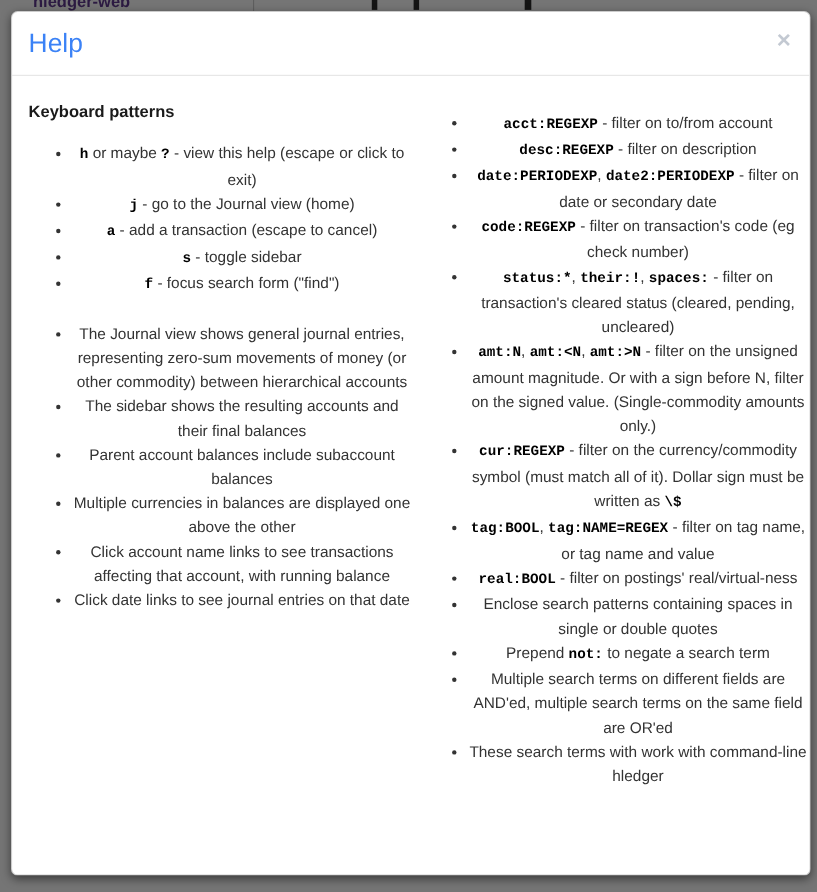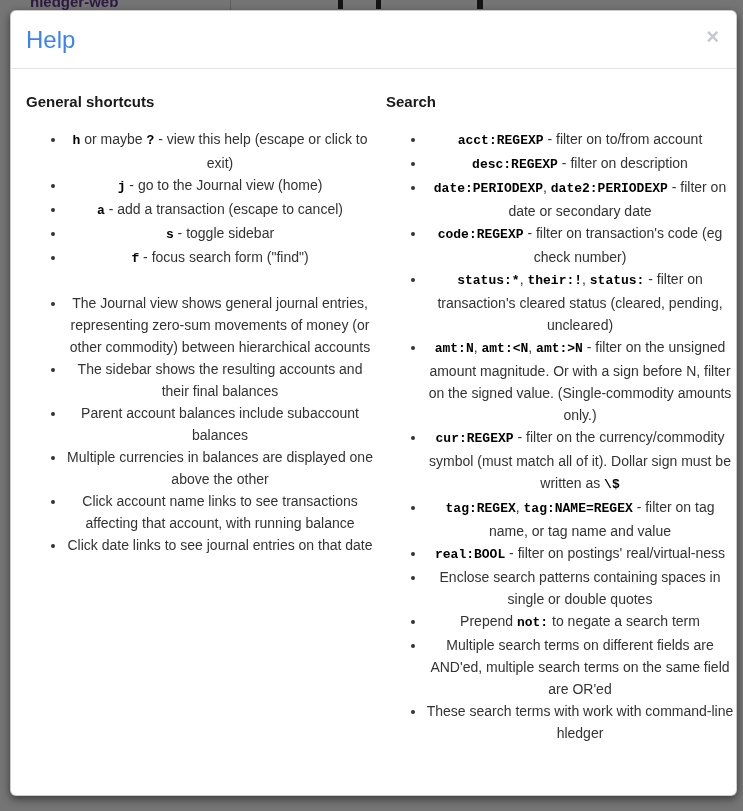--- a/index.html
+++ b/index.html
@@ -86,48 +86,47 @@
   <div class="bg-stem s3"></div>
 </div>
 
 <div class="modal">
   <div class="modal-header">
     <button class="close-btn">×</button>
     <div class="modal-title">Help</div>
   </div>
   <div class="modal-body">
     <div class="col">
-      <h3 class="section-title">General shortcuts</h3>
+      <h3 class="section-title">Keyboard patterns</h3>
       <ul class="help-list">
           <li><code>h</code> or maybe <code>?</code> - view this help (escape or click to exit)</li>
           <li><code>j</code> - go to the Journal view (home)</li>
           <li><code>a</code> - add a transaction (escape to cancel)</li>
           <li><code>s</code> - toggle sidebar</li>
           <li><code>f</code> - focus search form ("find")</li>
         </ul>
       <ul class="help-list">
           <li>The Journal view shows general journal entries, representing zero-sum movements of money (or other commodity) between hierarchical accounts</li>
           <li>The sidebar shows the resulting accounts and their final balances</li>
           <li>Parent account balances include subaccount balances</li>
           <li>Multiple currencies in balances are displayed one above the other</li>
           <li>Click account name links to see transactions affecting that account, with running balance</li>
           <li>Click date links to see journal entries on that date</li>
         </ul>
     </div>
     <div class="col">
-      <h3 class="section-title">Search</h3>
       <ul class="help-list">
           <li><code>acct:REGEXP</code> - filter on to/from account</li>
           <li><code>desc:REGEXP</code> - filter on description</li>
           <li><code>date:PERIODEXP</code>, <code>date2:PERIODEXP</code> - filter on date or secondary date</li>
           <li><code>code:REGEXP</code> - filter on transaction's code (eg check number)</li>
-          <li><code>status:*</code>, <code>their:!</code>, <code>status:</code> - filter on transaction's cleared status (cleared, pending, uncleared)</li>
+          <li><code>status:*</code>, <code>their:!</code>, <code>spaces:</code> - filter on transaction's cleared status (cleared, pending, uncleared)</li>
           <li><code>amt:N</code>, <code>amt:&lt;N</code>, <code>amt:&gt;N</code> - filter on the unsigned amount magnitude. Or with a sign before N, filter on the signed value. (Single-commodity amounts only.)</li>
           <li><code>cur:REGEXP</code> - filter on the currency/commodity symbol (must match all of it). Dollar sign must be written as <code>\$</code></li>
-          <li><code>tag:REGEX</code>, <code>tag:NAME=REGEX</code> - filter on tag name, or tag name and value</li>
+          <li><code>tag:BOOL</code>, <code>tag:NAME=REGEX</code> - filter on tag name, or tag name and value</li>
           <li><code>real:BOOL</code> - filter on postings' real/virtual-ness</li>
           <li>Enclose search patterns containing spaces in single or double quotes</li>
           <li>Prepend <code>not:</code> to negate a search term</li>
           <li>Multiple search terms on different fields are AND'ed, multiple search terms on the same field are OR'ed</li>
           <li>These search terms with work with command-line hledger</li>
         </ul>
     </div>
   </div>
 </div>
 

